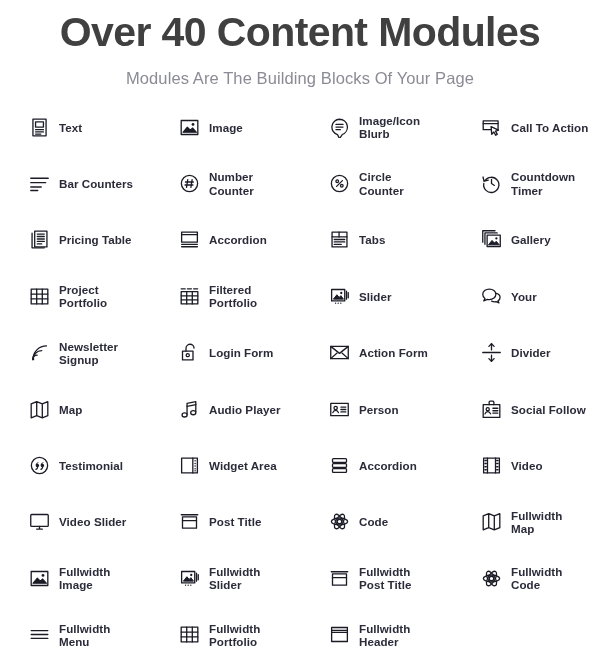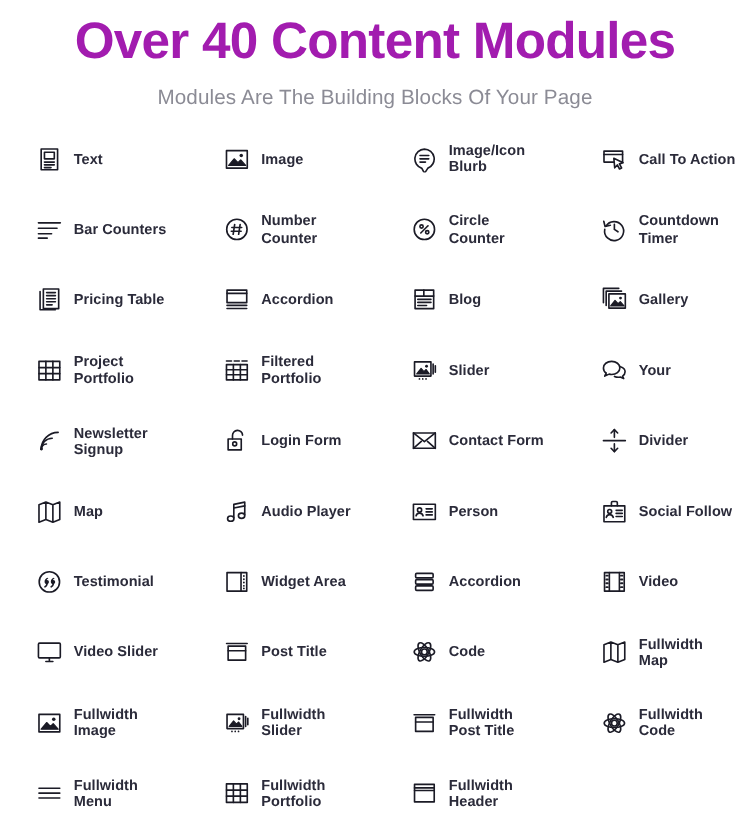--- a/index.html
+++ b/index.html
@@ -23,21 +23,21 @@
 
   
   .header {
     text-align: center;
     padding-top: 8px;
   }
   .page-title {
     font-size: 41px;
     line-height: 49px;
     font-weight: bold;
-    color: #a21caf;
+    color: #404040;
     letter-spacing: -0.6px;
     margin: 0;
     font-family: "Liberation Sans", sans-serif;
   }
   .page-subtitle {
     font-size: 16.5px;
     line-height: 22px;
     font-weight: normal;
     color: #8b8b95;
     margin: 10px 0 12px 0;
@@ -198,21 +198,21 @@
       </div>
       <div class="module-item">
         <span class="module-icon">
           <svg viewBox="0 0 24 24">
             <rect x="3.5" y="3.5" width="17" height="17" fill="none" stroke="currentColor" stroke-width="1.5" stroke-linecap="round" stroke-linejoin="round"></rect>
             <path d="M3.5 9h17" fill="none" stroke="currentColor" stroke-width="1.5" stroke-linecap="round" stroke-linejoin="round"></path>
             <path d="M11.5 3.5v5.5" fill="none" stroke="currentColor" stroke-width="1.5" stroke-linecap="round" stroke-linejoin="round"></path>
             <path d="M6 12h12M6 14.8h12M6 17.6h8" fill="none" stroke="currentColor" stroke-width="1.5" stroke-linecap="round" stroke-linejoin="round"></path>
           </svg>
         </span>
-        <span class="module-label">Blog</span>
+        <span class="module-label">Tabs</span>
       </div>
       <div class="module-item">
         <span class="module-icon">
           <svg viewBox="0 0 24 24">
             <rect x="7" y="7" width="15" height="13" fill="none" stroke="currentColor" stroke-width="1.5" stroke-linecap="round" stroke-linejoin="round"></rect>
             <path d="M18.5 4.5H4.5v13M16 2H2v13" fill="none" stroke="currentColor" stroke-width="1.5" stroke-linecap="round" stroke-linejoin="round"></path>
             <path d="M8.6 18l4-5 2.8 3 2-2 3.4 4z" fill="currentColor" stroke="currentColor" stroke-width="1.1" stroke-linejoin="round"></path>
             <circle cx="17.6" cy="10.8" r="1.3" fill="currentColor"></circle>
           </svg>
         </span>
@@ -283,21 +283,21 @@
         <span class="module-label">Login Form</span>
       </div>
       <div class="module-item">
         <span class="module-icon">
           <svg viewBox="0 0 24 24">
             <rect x="2" y="5" width="20" height="14" fill="none" stroke="currentColor" stroke-width="1.5" stroke-linecap="round" stroke-linejoin="round"></rect>
             <path d="M2 5l10 8 10-8" fill="none" stroke="currentColor" stroke-width="1.5" stroke-linecap="round" stroke-linejoin="round"></path>
             <path d="M2 19l7.2-6.3M22 19l-7.2-6.3" fill="none" stroke="currentColor" stroke-width="1.5" stroke-linecap="round" stroke-linejoin="round"></path>
           </svg>
         </span>
-        <span class="module-label">Contact Form</span>
+        <span class="module-label">Action Form</span>
       </div>
       <div class="module-item">
         <span class="module-icon">
           <svg viewBox="0 0 24 24">
             <path d="M2 12h20" fill="none" stroke="currentColor" stroke-width="1.5" stroke-linecap="round" stroke-linejoin="round"></path>
             <path d="M12 2v7M12 15v7" fill="none" stroke="currentColor" stroke-width="1.5" stroke-linecap="round" stroke-linejoin="round"></path>
             <path d="M9 5l3-3 3 3M9 19l3 3 3-3" fill="none" stroke="currentColor" stroke-width="1.5" stroke-linecap="round" stroke-linejoin="round"></path>
           </svg>
         </span>
         <span class="module-label">Divider</span>

